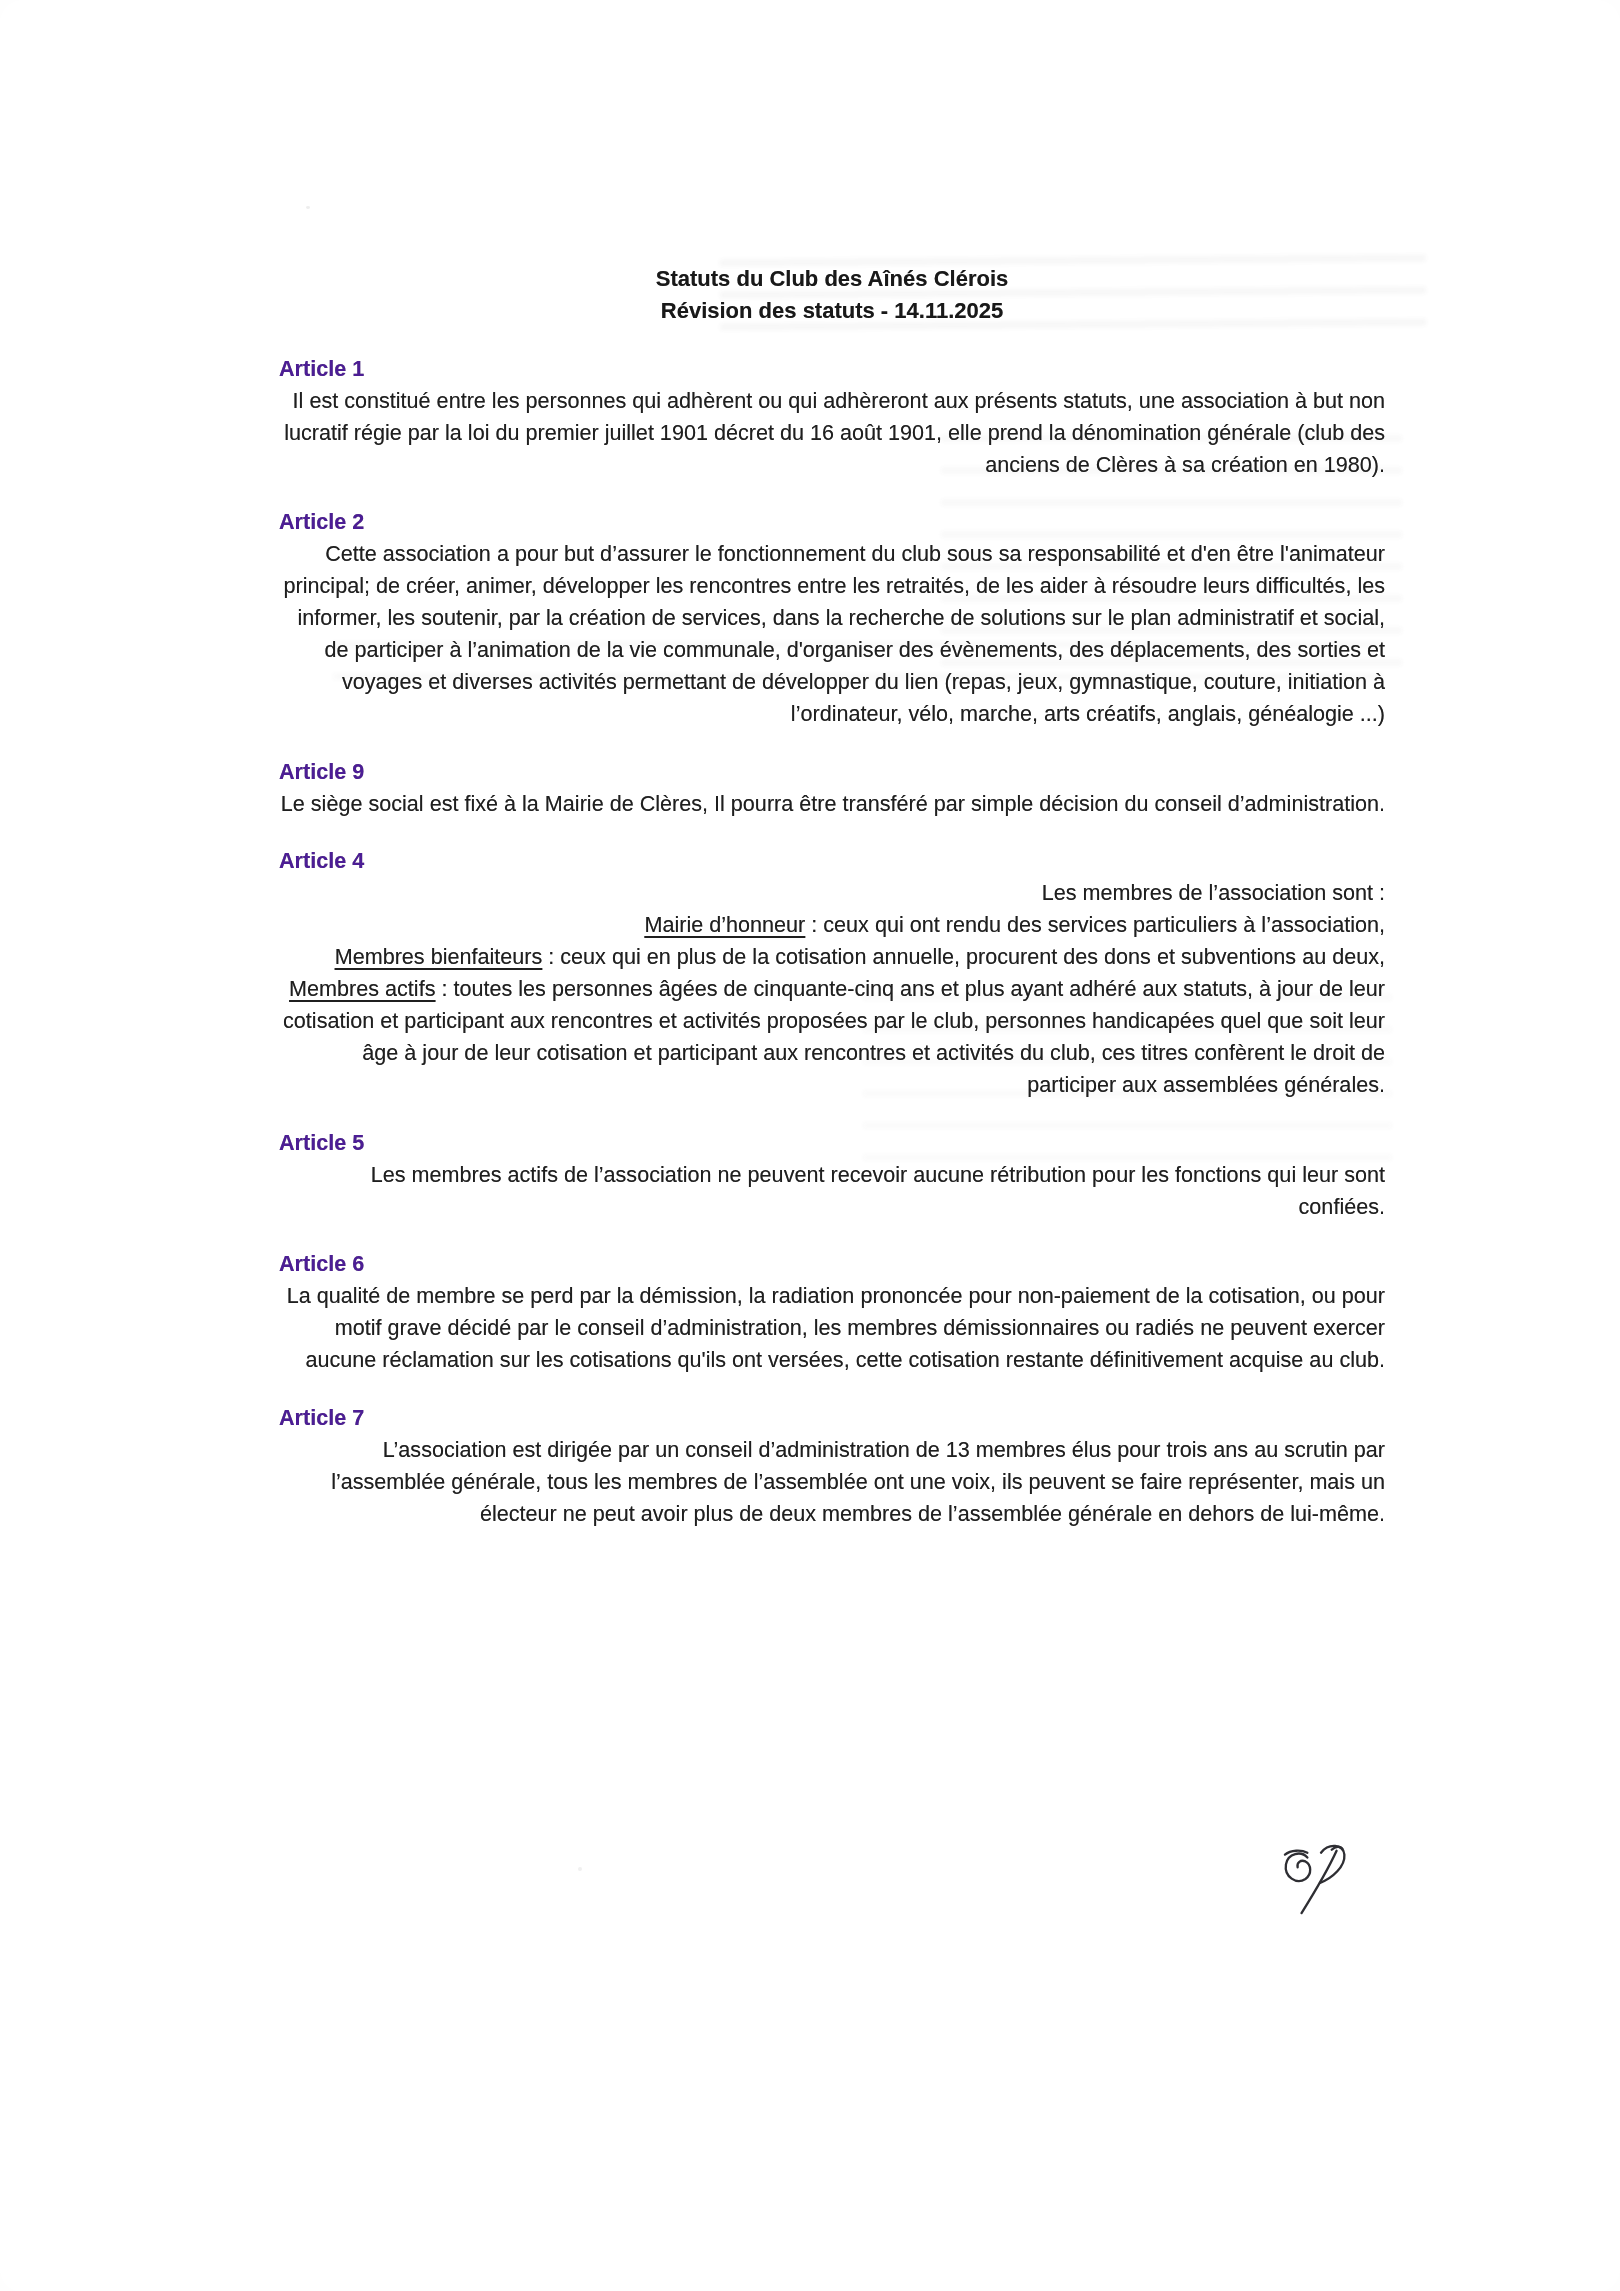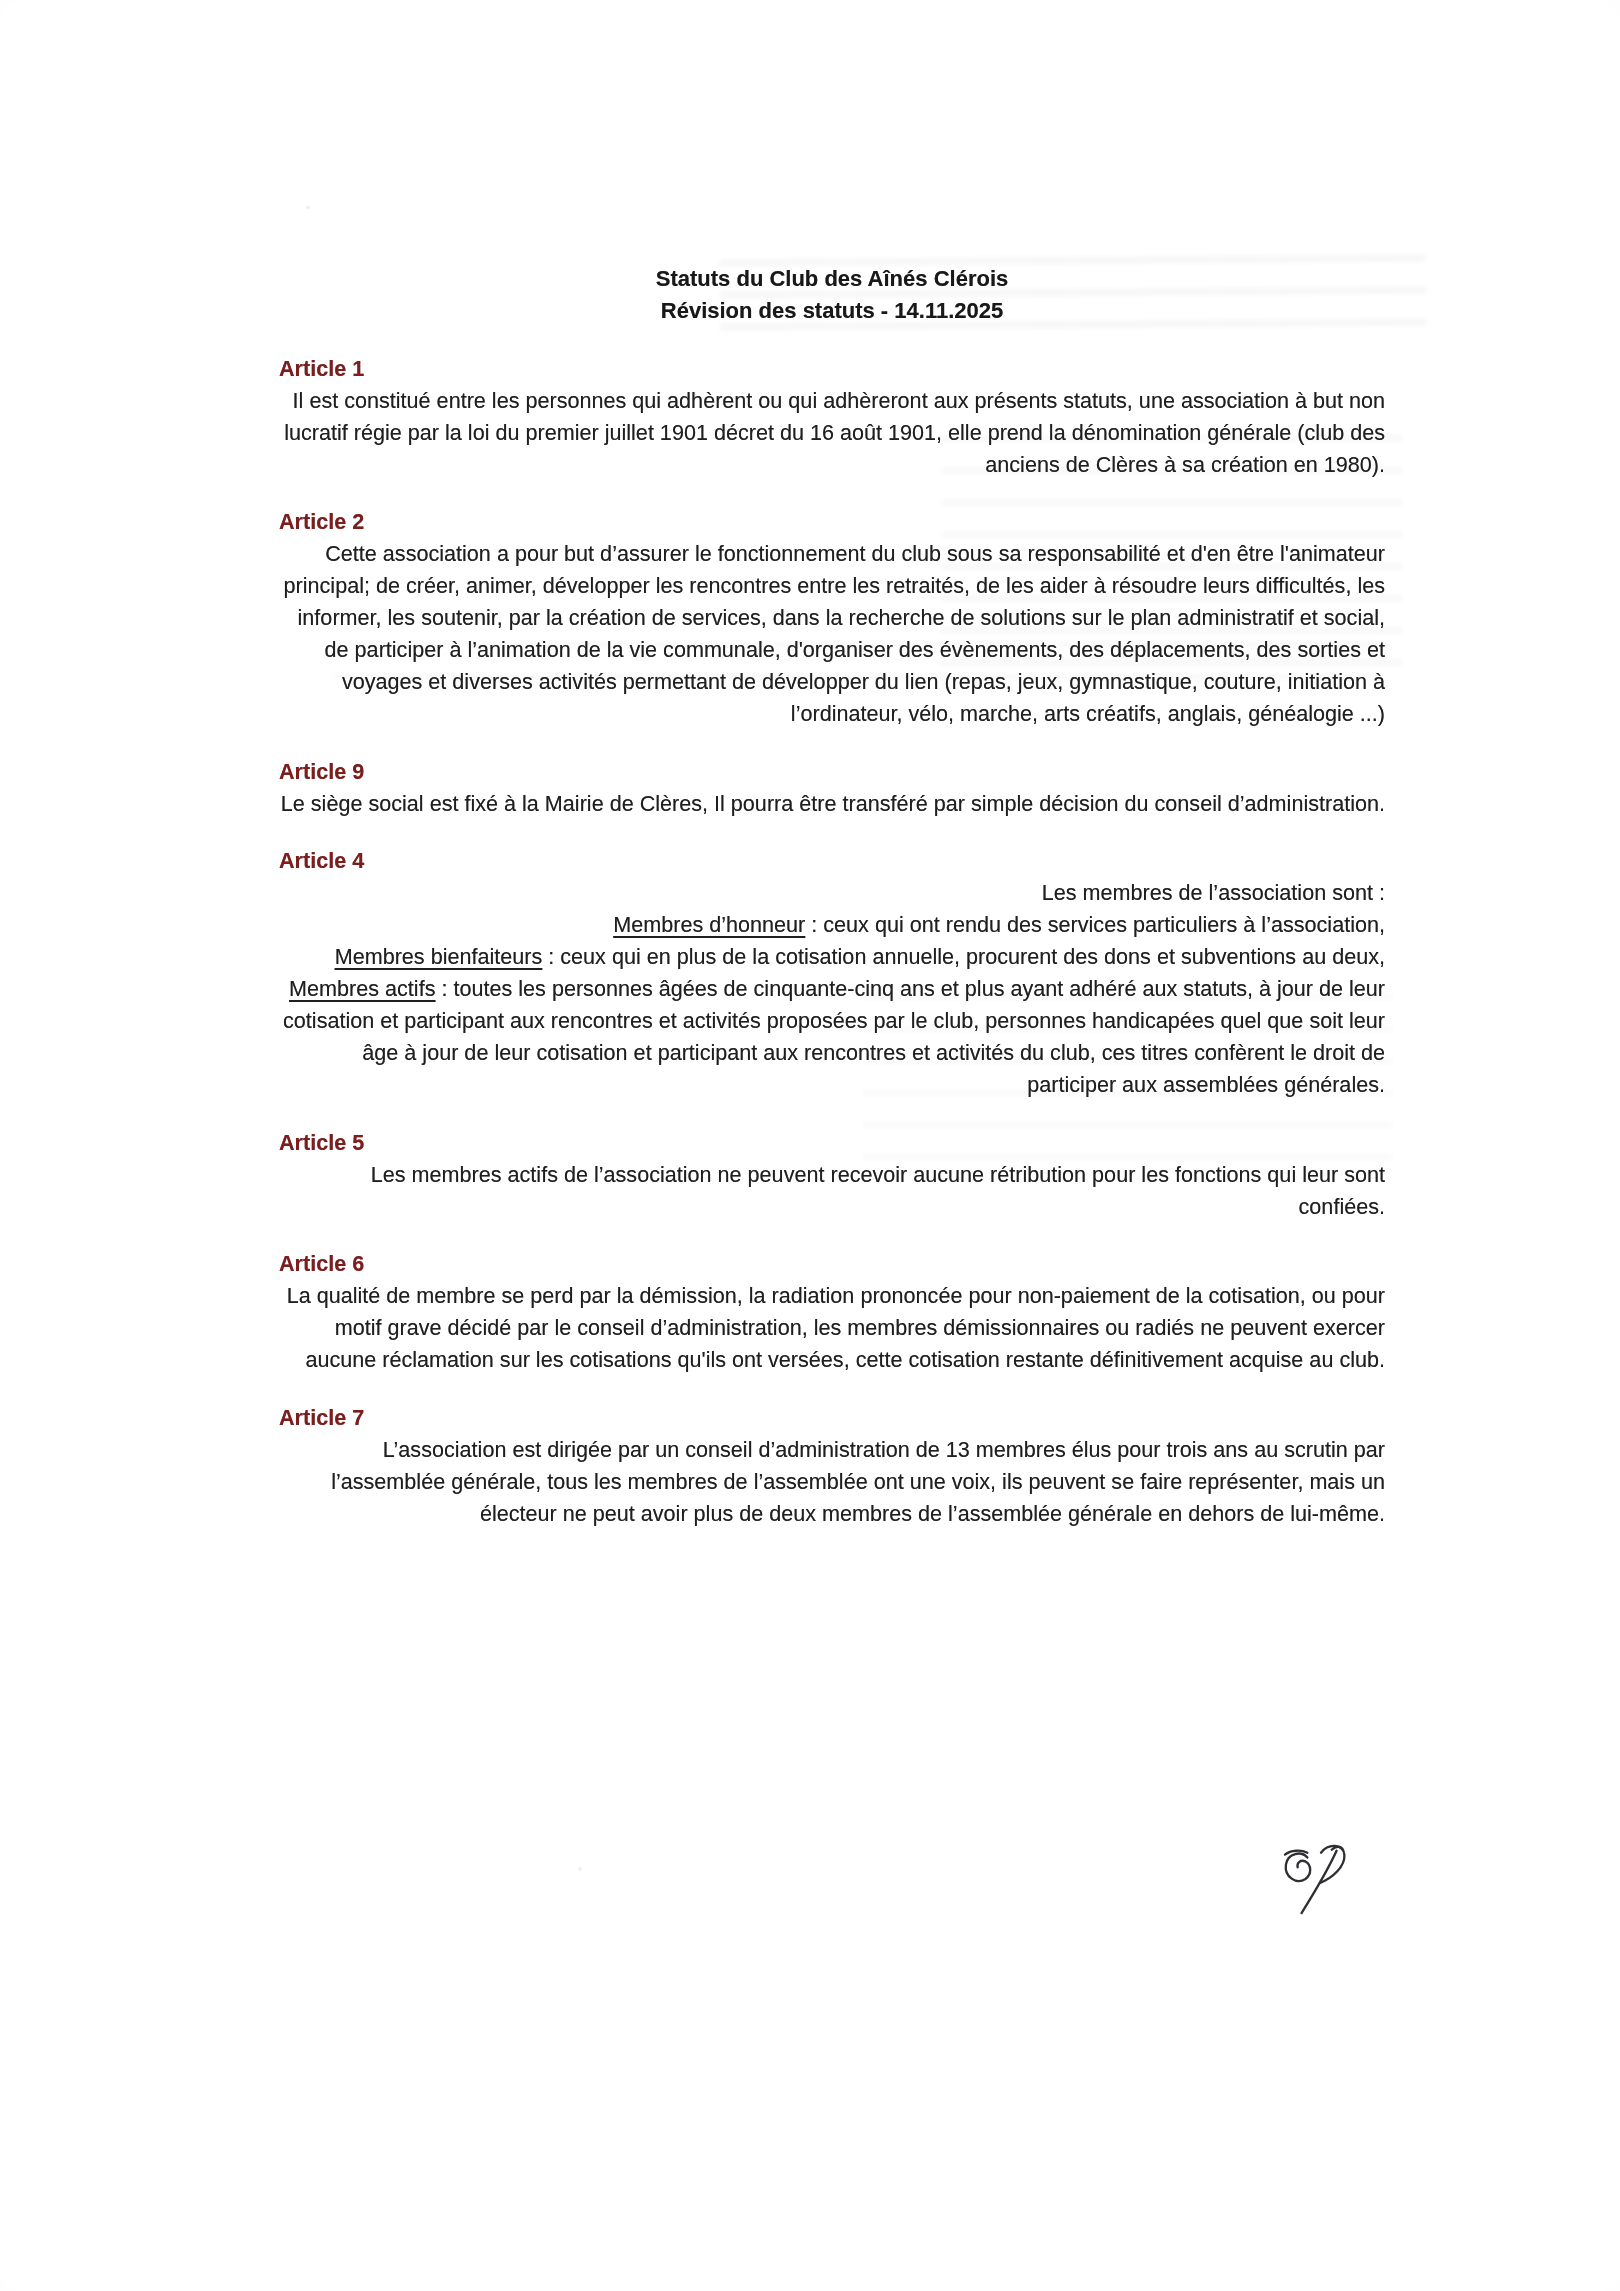--- a/index.html
+++ b/index.html
@@ -55,21 +55,21 @@
     line-height: 32px;
     font-weight: bold;
     text-align: center;
     color: #191919;
   }
   .article-heading {
     margin: 25.5px 0 0 0;
     font-size: 21.6px;
     line-height: 32px;
     font-weight: bold;
-    color: #7f1d1d;
+    color: #4c1d95;
   }
   p.para {
     margin: 0;
     text-align: right;
   }
   p.para.gap { margin-top: 25.5px; }
   p.prelines { white-space: pre-line; }
   .u {
     text-decoration: underline;
     text-underline-offset: 3.9px;
@@ -114,21 +114,21 @@
     </section>
 
     <section>
       <h3 class="article-heading">Article 9</h3>
       <p class="para">Le siège social est fixé à la Mairie de Clères, Il pourra être transféré par simple décision du conseil d’administration.</p>
     </section>
 
     <section>
       <h3 class="article-heading">Article 4</h3>
       <p class="para">Les membres de l’association sont :</p>
-      <p class="para"><span class="u">Membres d’honneur</span><span> : ceux qui ont rendu des services particuliers à l’association,</span></p>
+      <p class="para"><span class="u">Mairie d’honneur</span><span> : ceux qui ont rendu des services particuliers à l’association,</span></p>
       <p class="para"><span class="u">Membres bienfaiteurs</span><span> : ceux qui en plus de la cotisation annuelle, procurent des dons et subventions au deux,</span></p>
       <p class="para"><span class="u">Membres actifs</span><span> : toutes les personnes âgées de cinquante-cinq ans et plus ayant adhéré aux statuts, à jour de leur cotisation et participant aux rencontres et activités proposées par le club, personnes handicapées quel que soit leur âge à jour de leur cotisation et participant aux rencontres et activités du club, ces titres confèrent le droit de participer aux assemblées générales.</span></p>
     </section>
 
     <section>
       <h3 class="article-heading">Article 5</h3>
       <p class="para">Les membres actifs de l’association ne peuvent recevoir aucune rétribution pour les fonctions qui leur sont confiées.</p>
     </section>
 
     <section>

